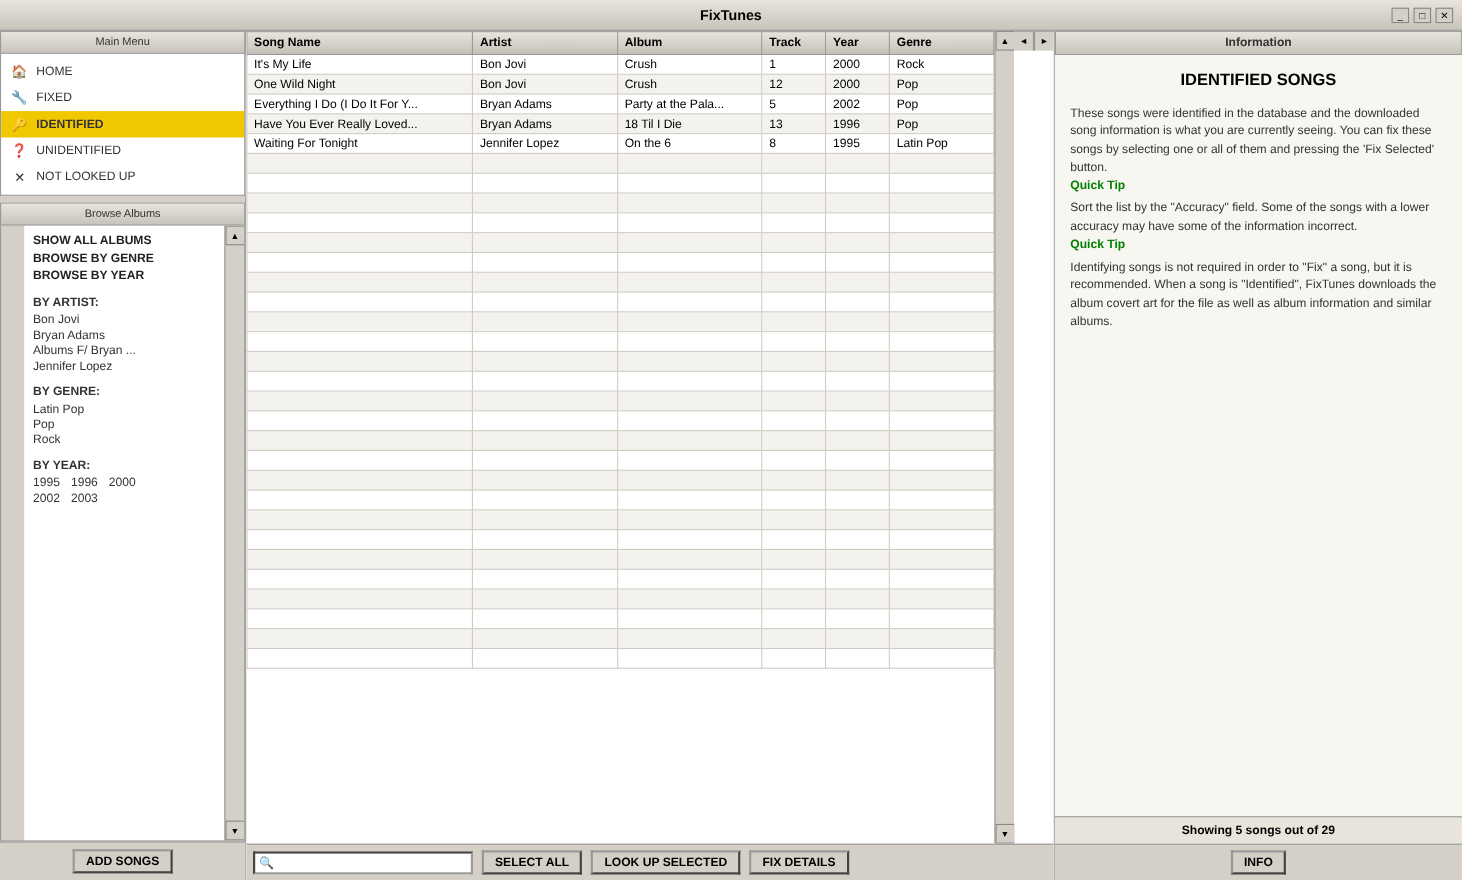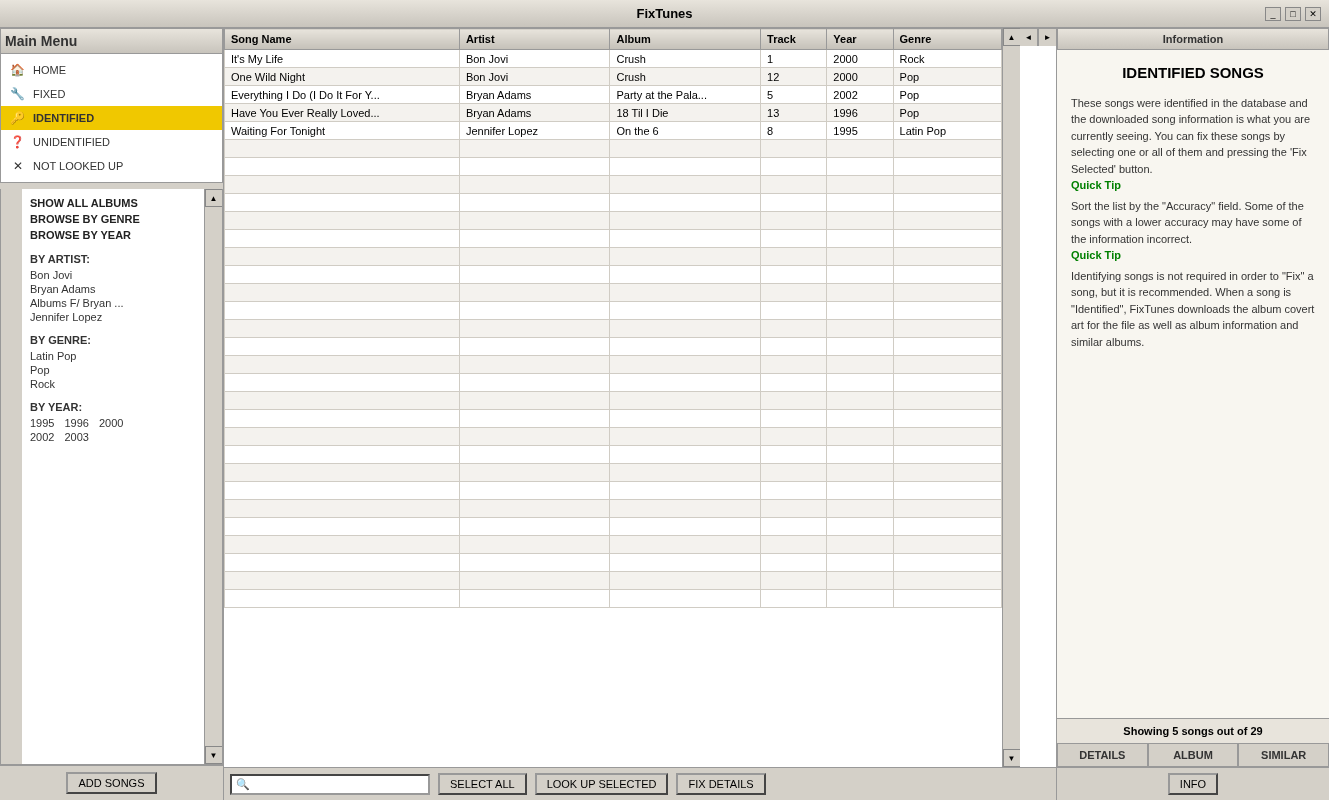--- a/index.html
+++ b/index.html
@@ -59,23 +59,24 @@
       width: 224px;
       display: flex;
       flex-direction: column;
       border-right: 1px solid #999;
     }
 
     
     .section-header {
       background: linear-gradient(to bottom, #e8e4dc, #c8c4bc);
       border: 1px solid #999;
+      text-align: center;
       padding: 4px;
-      font-size: 14px;
-      font-weight: bold;
+      font-size: 10px;
+      font-weight: normal;
       color: #333;
     }
 
     .main-menu {
       background: #fff;
       border: 1px solid #999;
       border-top: none;
       padding: 4px 0;
     }
 
@@ -157,20 +158,21 @@
       display: flex;
       justify-content: center;
     }
     .btn {
       background: #d4d0c8;
       border: 2px outset #999;
       padding: 3px 10px;
       font-size: 11px;
       cursor: pointer;
       color: #000;
+      font-weight: bold;
     }
 
     
     .center-panel {
       flex: 1;
       display: flex;
       flex-direction: column;
       background: #fff;
       border-right: 1px solid #999;
       overflow: hidden;
@@ -240,21 +242,21 @@
     .search-input {
       border: none;
       outline: none;
       font-size: 11px;
       width: 100%;
       background: transparent;
     }
 
     
     .right-panel {
-      width: 272px;
+      width: 370px;
       display: flex;
       flex-direction: column;
       background: #f8f6f0;
     }
 
     .info-header {
       background: linear-gradient(to bottom, #e8e4dc, #c8c4bc);
       border: 1px solid #999;
       text-align: center;
       padding: 4px;
@@ -352,20 +354,21 @@
         <span class="icon">❓</span>
         <span>UNIDENTIFIED</span>
       </div>
       <div class="menu-item">
         <span class="icon">✕</span>
         <span>NOT LOOKED UP</span>
       </div>
     </div>
 
     <div class="browse-section">
+      <div class="section-header">Browse Albums</div>
       <div style="display:flex; flex:1; overflow:hidden; border:1px solid #999; border-top:none;padding-left:21px;">
         <div class="browse-scroll-inner" style="flex:1; overflow-y:auto; background:#fff; padding:6px 8px; font-size:11px;">
           <a class="browse-link">SHOW ALL ALBUMS</a>
           <a class="browse-link">BROWSE BY GENRE</a>
           <a class="browse-link">BROWSE BY YEAR</a>
 
           <div class="browse-subheader">BY ARTIST:</div>
           <span class="browse-subitem">Bon Jovi</span>
           <span class="browse-subitem">Bryan Adams</span>
           <span class="browse-subitem">Albums F/ Bryan ...</span>
@@ -694,23 +697,18 @@
     <div class="info-header">Information</div>
     <div class="info-content">
       <div class="info-main-title">IDENTIFIED SONGS</div>
       <p>These songs were identified in the database and the downloaded song information is what you are currently seeing. You can fix these songs by selecting one or all of them and pressing the 'Fix Selected' button.</p>
       <div class="quick-tip-label">Quick Tip</div>
       <p>Sort the list by the "Accuracy" field. Some of the songs with a lower accuracy may have some of the information incorrect.</p>
       <div class="quick-tip-label">Quick Tip</div>
       <p>Identifying songs is not required in order to "Fix" a song, but it is recommended. When a song is "Identified", FixTunes downloads the album covert art for the file as well as album information and similar albums.</p>
     </div>
     <div class="info-footer">Showing 5 songs out of 29</div>
-    <div class="info-tabs">
-      <div class="info-tab">DETAILS</div>
-      <div class="info-tab">ALBUM</div>
-      <div class="info-tab">SIMILAR</div>
-    </div>
     <div class="right-bottom-btn">
       <button class="btn">INFO</button>
     </div>
   </div>
 
 </div>
 
 </body></html>

